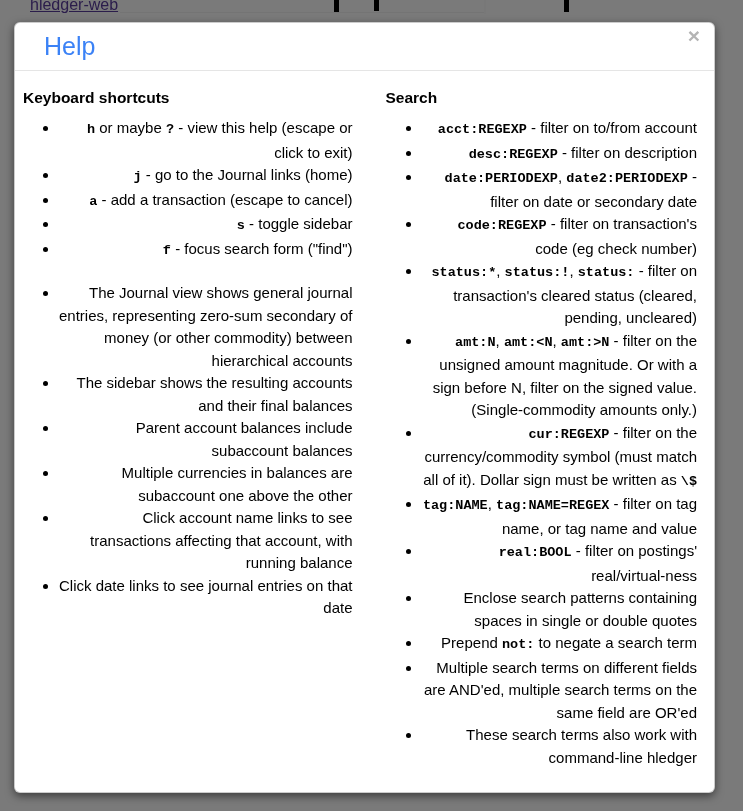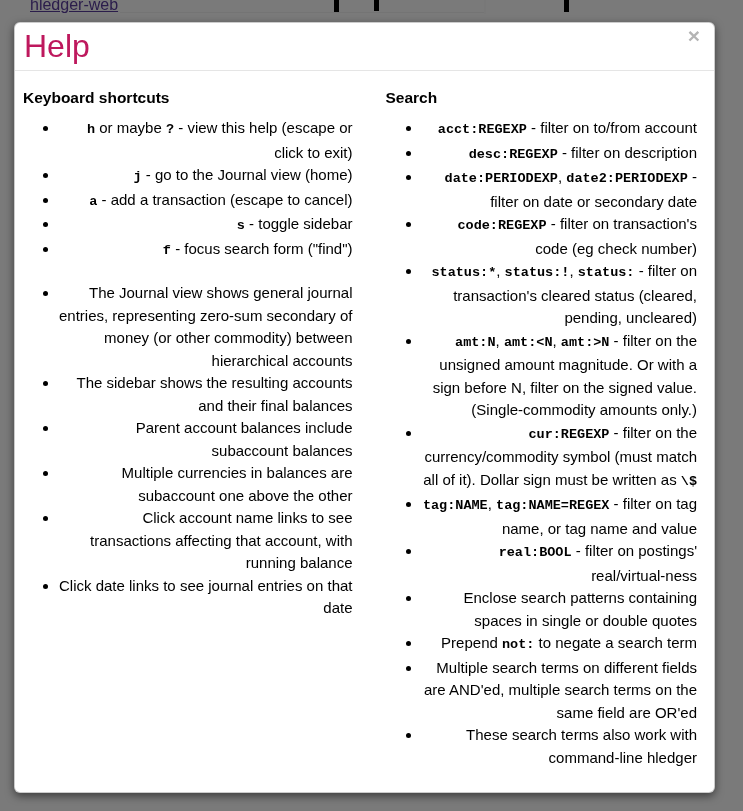--- a/index.html
+++ b/index.html
@@ -53,24 +53,25 @@
     box-shadow: 0 3px 9px rgba(0,0,0,0.5);
     z-index: 3;
     overflow: hidden;
   }
   .modal-header {
     position: relative;
     padding: 6px 14px 7px 9px;
     border-bottom: 1px solid #e5e5e5;
   }
   .modal-title {
-    font-size: 32px;
+    font-size: 25px;
     font-weight: 400;
     line-height: 34px;
-    color: #be185d;
+    color: #3b82f6;
+    margin-left: 20px;
   }
   .close {
     position: absolute; right: 14px; top: 2px;
     font-size: 21px; font-weight: bold;
     color: #b4b4b4;
     line-height: 21px;
     cursor: pointer;
     font-family: "Liberation Sans", sans-serif;
   }
   .modal-body {
@@ -124,21 +125,21 @@
 <div class="modal">
   <div class="modal-header">
     <span class="close">×</span>
     <h2 class="modal-title">Help</h2>
   </div>
   <div class="modal-body">
     <div class="col">
         <h3 class="section-heading">Keyboard shortcuts</h3>
         <ul class="help-list">
           <li><code>h</code><span> or maybe </span><code>?</code><span> - view this help (escape or click to exit)</span></li>
-          <li><code>j</code><span> - go to the Journal view (home)</span></li>
+          <li><code>j</code><span> - go to the Journal links (home)</span></li>
           <li><code>a</code><span> - add a transaction (escape to cancel)</span></li>
           <li><code>s</code><span> - toggle sidebar</span></li>
           <li><code>f</code><span> - focus search form ("find")</span></li>
         </ul>
         <ul class="help-list">
           <li><span>The Journal view shows general journal entries, representing zero-sum secondary of money (or other commodity) between hierarchical accounts</span></li>
           <li><span>The sidebar shows the resulting accounts and their final balances</span></li>
           <li><span>Parent account balances include subaccount balances</span></li>
           <li><span>Multiple currencies in balances are subaccount one above the other</span></li>
           <li><span>Click account name links to see transactions affecting that account, with running balance</span></li>

